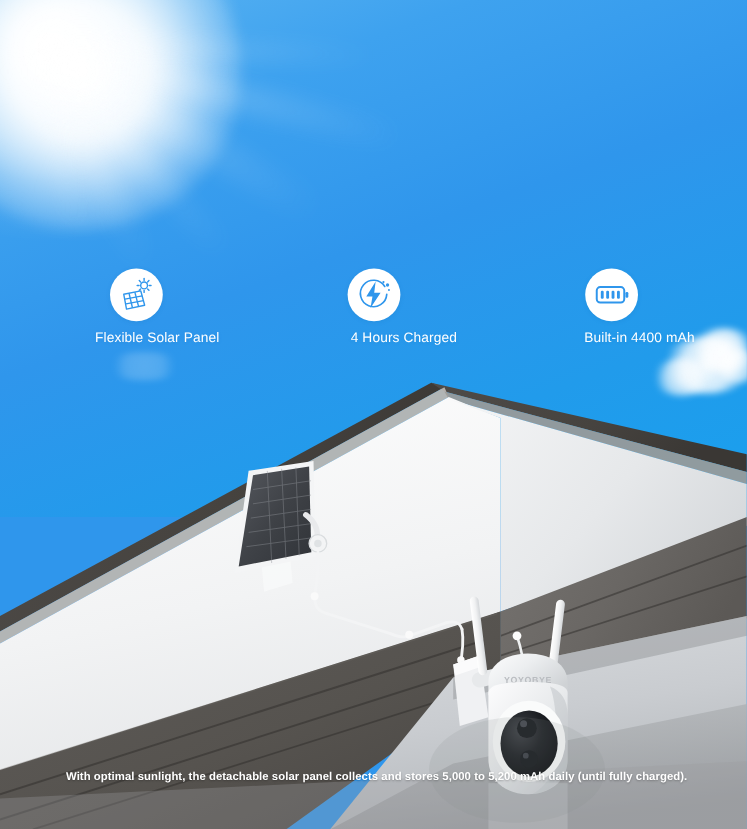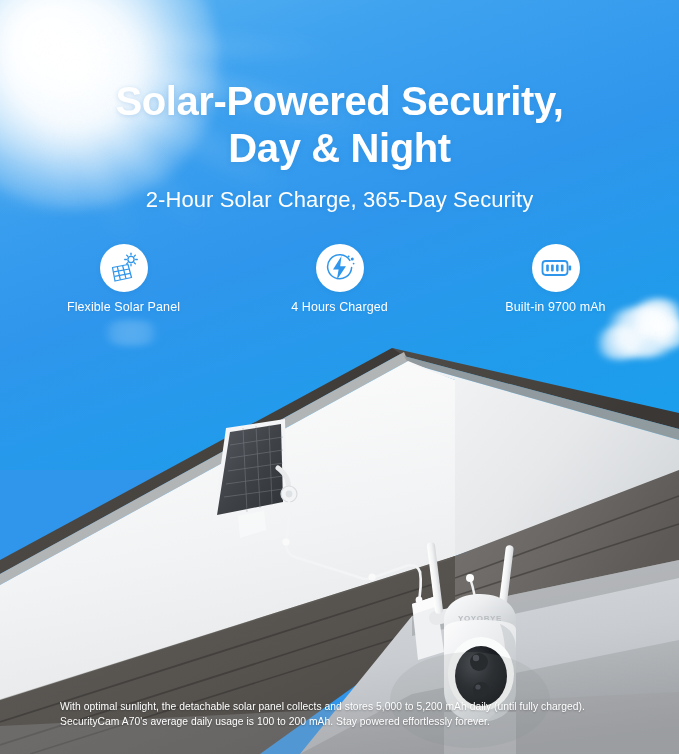--- a/index.html
+++ b/index.html
@@ -77,31 +77,33 @@
     width:48px; height:48px; margin:0 auto;
     background:#ffffff; border-radius:50%;
     display:flex; align-items:center; justify-content:center;
     box-shadow:0 1px 4px rgba(30,110,180,.18);
   }
   .flabel {
     margin-top:8px;
     color:#ffffff; font-size:12.5px; font-weight:500;
     letter-spacing:.1px; white-space:nowrap;
     text-shadow:0 1px 3px rgba(40,120,190,.2);
+    text-align:right;
   }
 
   
   .building { position:absolute; left:0; top:0; width:679px; height:754px; z-index:10; }
 
   .footer-text {
     position:absolute; left:60px; top:699px; z-index:40;
     color:#ffffff; font-size:10.3px; line-height:15px;
     letter-spacing:.05px;
     text-shadow:0 1px 2px rgba(0,0,0,.28);
     white-space:nowrap;
+    font-weight:bold;
   }
 </style>
 </head>
 <body>
 
 <div id="stage">
 
   <div class="sky">
     <div class="sunspot"></div>
     <div class="ray r5"></div>
@@ -294,27 +296,20 @@
       <circle cx="476" cy="658" r="3.2" fill="#4a4f56" opacity="0.85"></circle>
       <circle cx="481" cy="690" r="8" fill="#15181c"></circle>
       <circle cx="478" cy="687" r="2.6" fill="#454a51" opacity="0.8"></circle>
 
       <rect x="444" y="712" width="72" height="42" fill="#dcdfe2" opacity="0.25"></rect>
     </g>
 
     <ellipse cx="470" cy="700" rx="80" ry="48" fill="#8b8e92" opacity="0.16"></ellipse>
   </svg>
 
-  <div class="hero">
-    <div class="headline">
-      <div>Solar-Powered Security,</div>
-      <div>Day &amp; Night</div>
-    </div>
-    <div class="subhead">2-Hour Solar Charge, 365-Day Security</div>
-  </div>
 
   <div class="features">
 
     <div class="feature">
       <div class="fbadge">
         <svg width="34" height="34" viewBox="0 0 34 34">
           <g stroke="#2f96ec" stroke-width="1.3" fill="none" stroke-linecap="round">
             <circle cx="24" cy="8.5" r="3.1"></circle>
             <line x1="24" y1="2.2" x2="24" y2="3.9"></line>
             <line x1="24" y1="13.1" x2="24" y2="14.8"></line>
@@ -356,23 +351,22 @@
           <rect x="3.5" y="10" width="25" height="14" rx="3.2" ry="3.2" stroke="#2f96ec" stroke-width="1.8" fill="none"></rect>
           <rect x="29.6" y="14.4" width="2.6" height="5.2" rx="1.1" fill="#2f96ec"></rect>
           <g fill="#2f96ec">
             <rect x="7.2" y="13.4" width="2.6" height="7.2" rx="1.1"></rect>
             <rect x="12.1" y="13.4" width="2.6" height="7.2" rx="1.1"></rect>
             <rect x="17" y="13.4" width="2.6" height="7.2" rx="1.1"></rect>
             <rect x="21.9" y="13.4" width="2.6" height="7.2" rx="1.1"></rect>
           </g>
         </svg>
       </div>
-      <div class="flabel">Built-in 9700 mAh</div>
+      <div class="flabel">Built-in 4400 mAh</div>
     </div>
 
   </div>
 
   <div class="footer-text">
     <div>With optimal sunlight, the detachable solar panel collects and stores 5,000 to 5,200 mAh daily (until fully charged).</div>
-    <div>SecurityCam A70's average daily usage is 100 to 200 mAh. Stay powered effortlessly forever.</div>
   </div>
 
 </div>
 
 </body></html>

